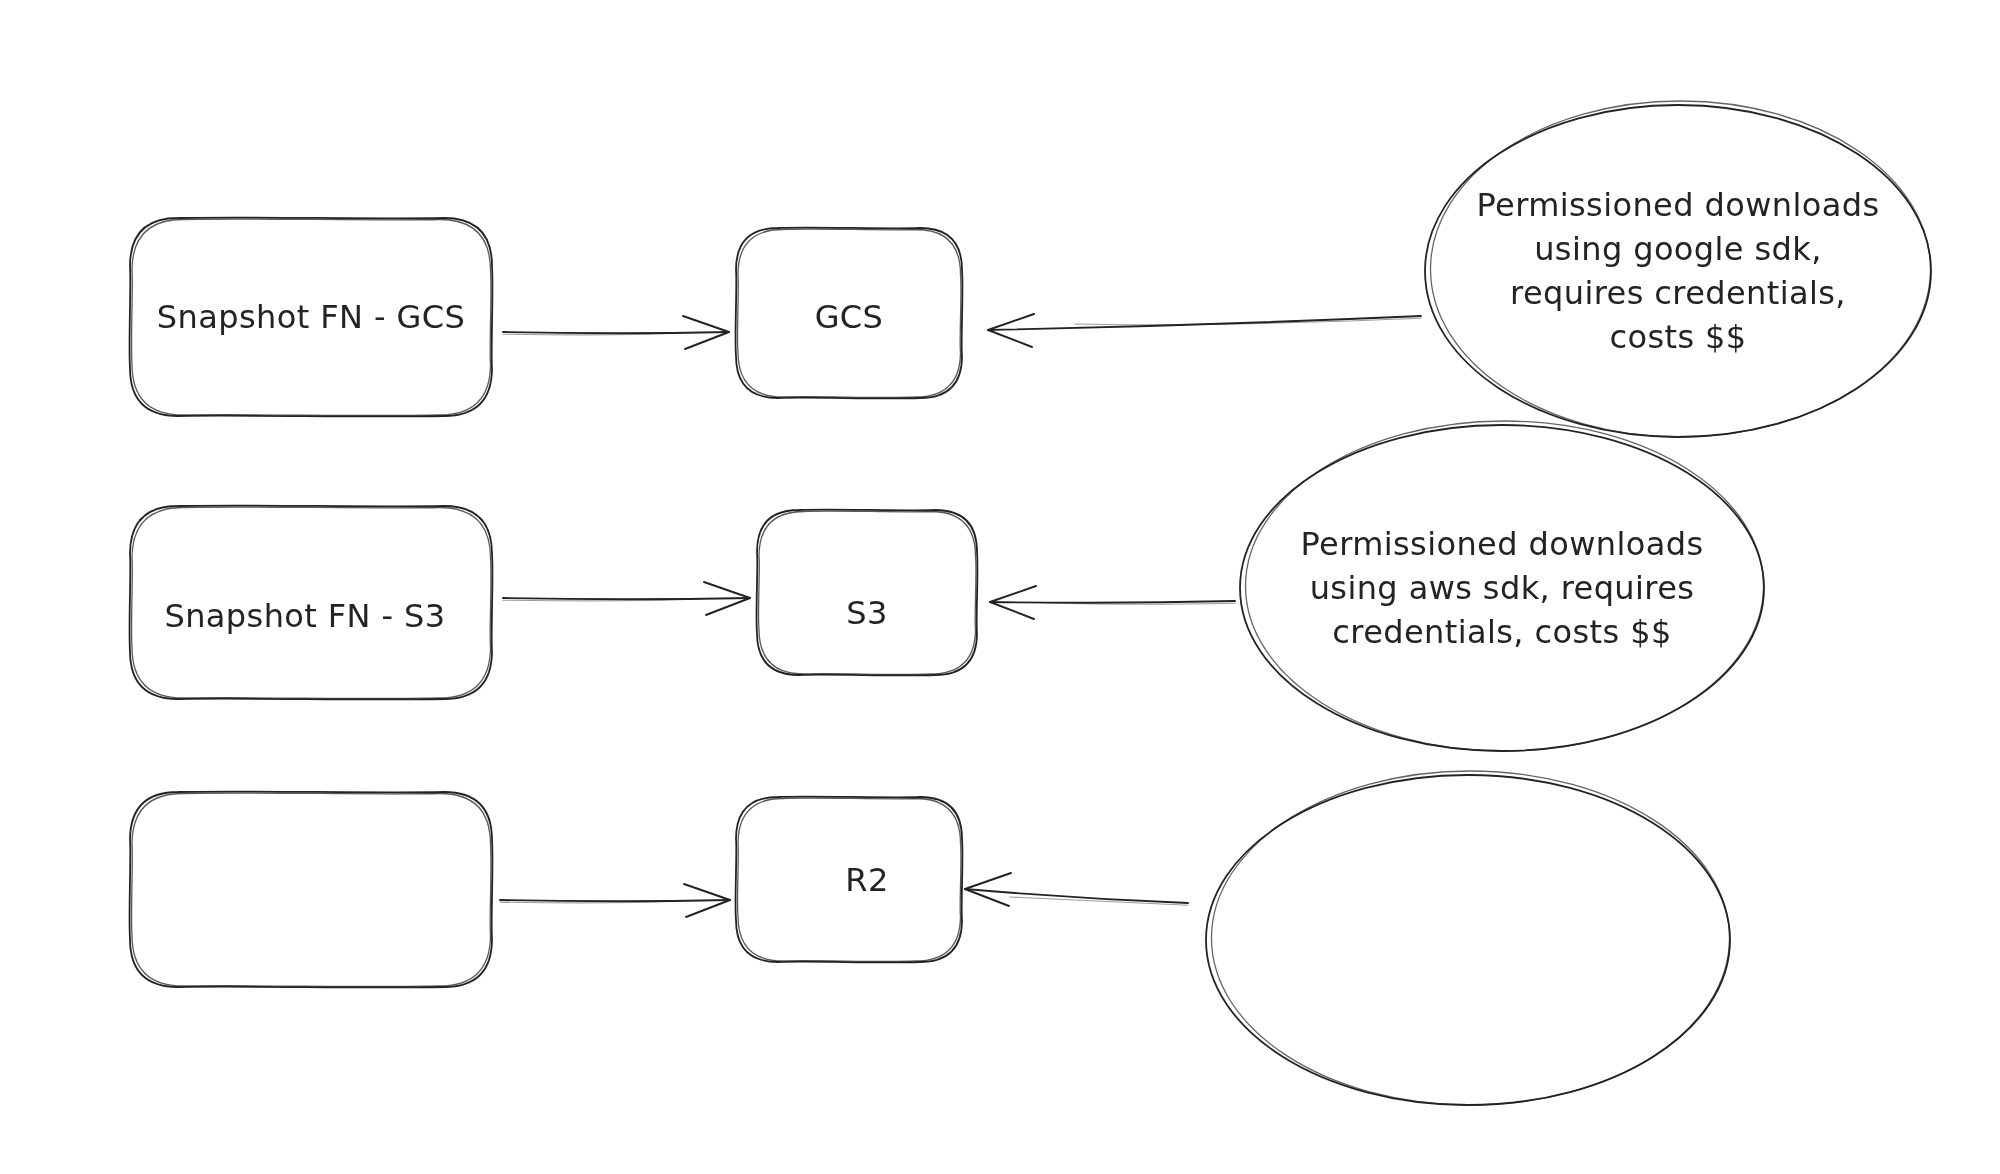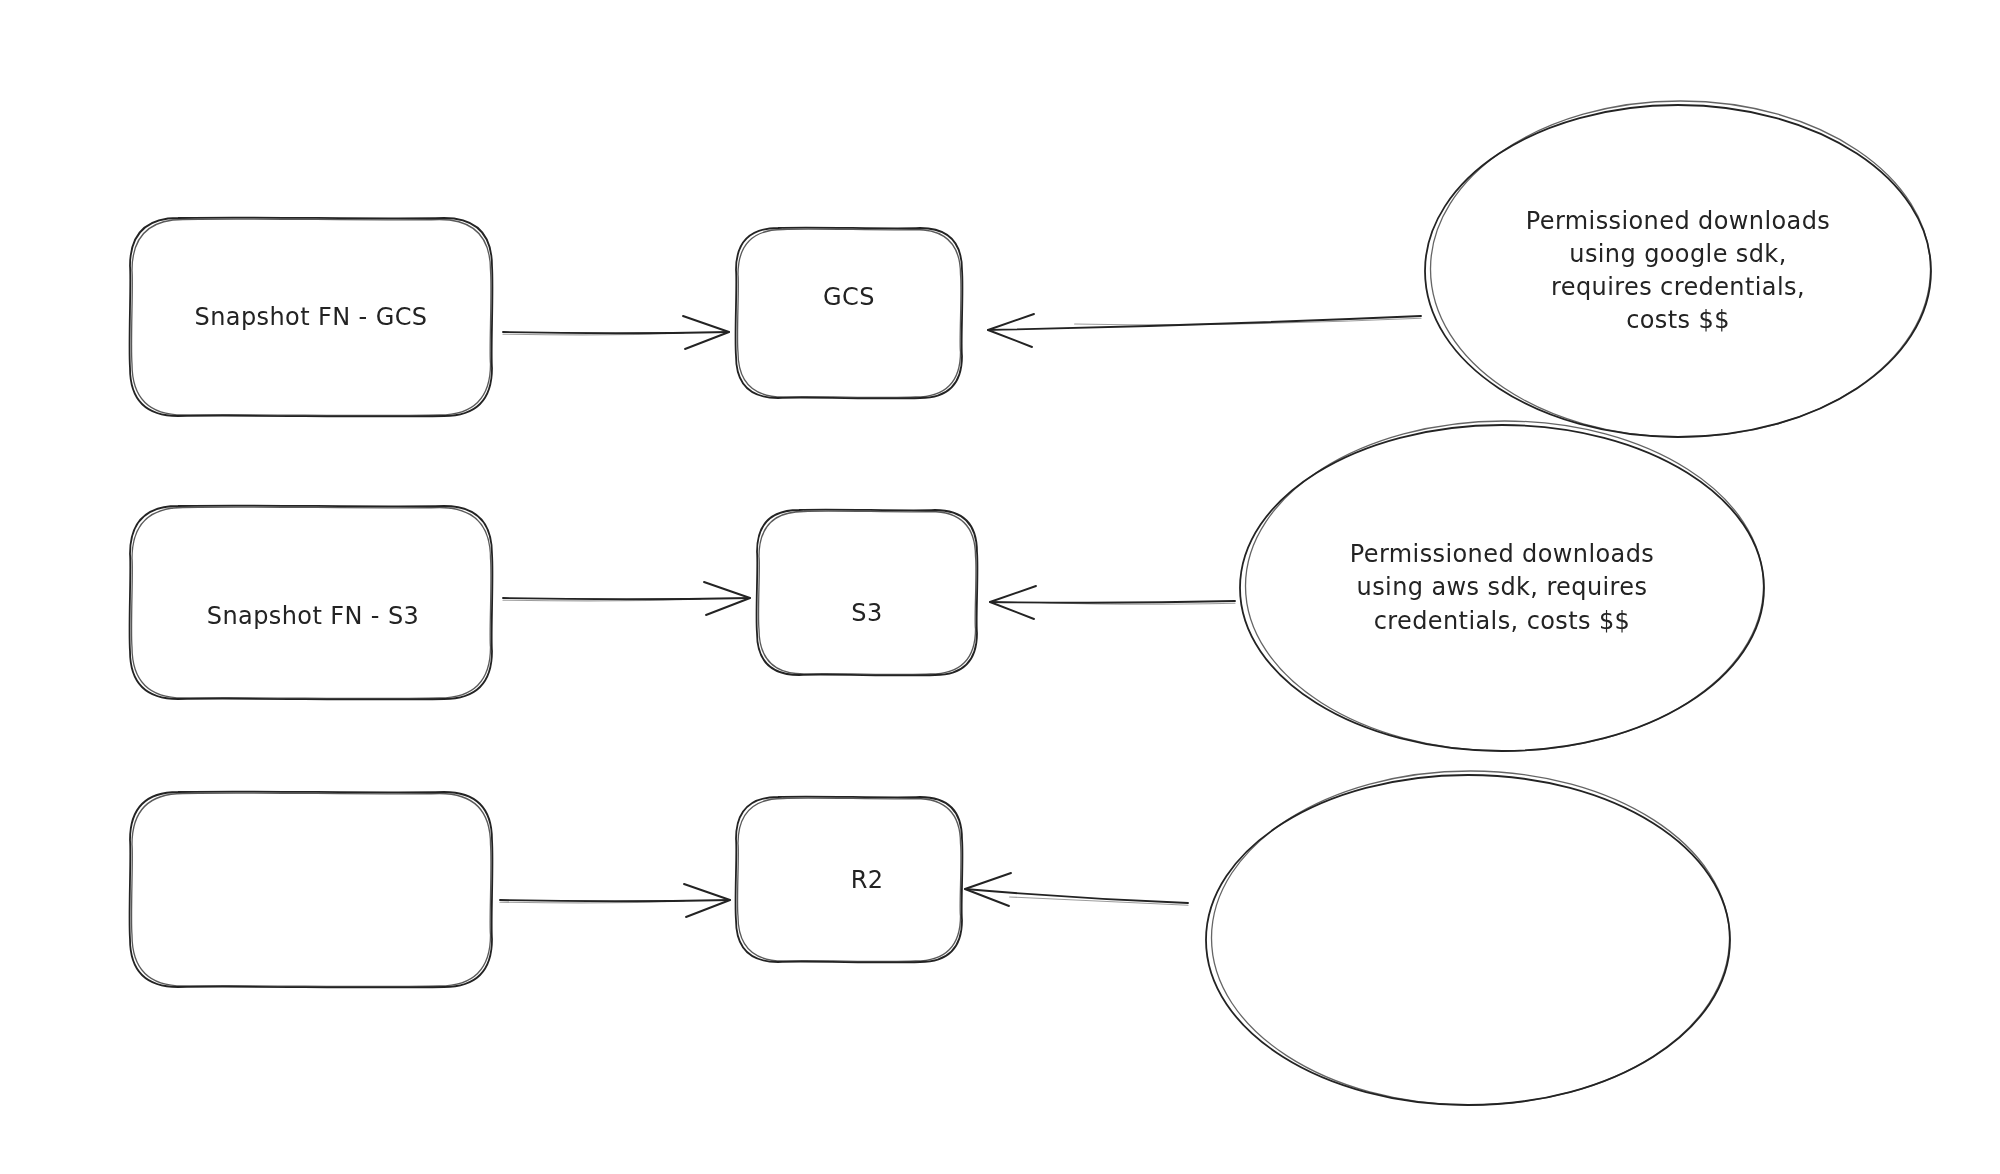--- a/index.html
+++ b/index.html
@@ -10,21 +10,21 @@
     background:#ffffff;
     font-family:"DejaVu Sans", sans-serif;
     color:#222222;
     overflow:hidden;
   }
   .canvas svg{position:absolute;left:0;top:0;}
   .label{
     position:absolute;
     display:flex;align-items:center;justify-content:center;
     text-align:center;
-    font-size:24px;
+    font-size:32px;
     letter-spacing:0.4px;
     color:#232323;
     pointer-events:none;
   }
   .nowrap{white-space:nowrap;}
   .note{white-space:pre-line;line-height:1.38;}
 </style>
 </head>
 <body>
 
@@ -93,27 +93,27 @@
         <path d="M 684 884 L 730 900 L 686 917" fill="none" stroke="#232323" stroke-width="1.9" stroke-linecap="round" stroke-linejoin="round"></path>
       </g>
       <g>
         <path d="M 1188 903 Q 1076.5 898.5 965 889" fill="none" stroke="#232323" stroke-width="1.9" stroke-linecap="round" stroke-linejoin="round"></path>
         <path d="M 1188 905.2 Q 1076.5 900 1009.6 897" fill="none" stroke="#232323" stroke-width="1.1" stroke-linecap="round" stroke-linejoin="round" opacity="0.45"></path>
         <path d="M 1011 873 L 965 889 L 1009 906" fill="none" stroke="#232323" stroke-width="1.9" stroke-linecap="round" stroke-linejoin="round"></path>
       </g>
     </svg>
 
   <div class="label nowrap" style="left:130px;top:218px;width:362px;height:198px">Snapshot FN - GCS</div>
-  <div class="label nowrap" style="left:736px;top:212px;width:226px;height:170px">GCS</div>
+  <div class="label nowrap" style="left:736px;top:232px;width:226px;height:170px">GCS</div>
   <div class="label note" style="left:1448px;top:151px;width:460px;height:240px">Permissioned downloads
 using google sdk,
 requires credentials,
 costs $$</div>
 
-  <div class="label nowrap" style="left:132px;top:506px;width:362px;height:220px">Snapshot FN - S3</div>
+  <div class="label nowrap" style="left:124px;top:506px;width:362px;height:220px">Snapshot FN - S3</div>
   <div class="label nowrap" style="left:757px;top:510px;width:220px;height:205px">S3</div>
   <div class="label note" style="left:1272px;top:468px;width:460px;height:240px">Permissioned downloads
 using aws sdk, requires
 credentials, costs $$</div>
 
   <div class="label nowrap" style="left:736px;top:797px;width:262px;height:165px">R2</div>
 
 </div>
 
 </body></html>

